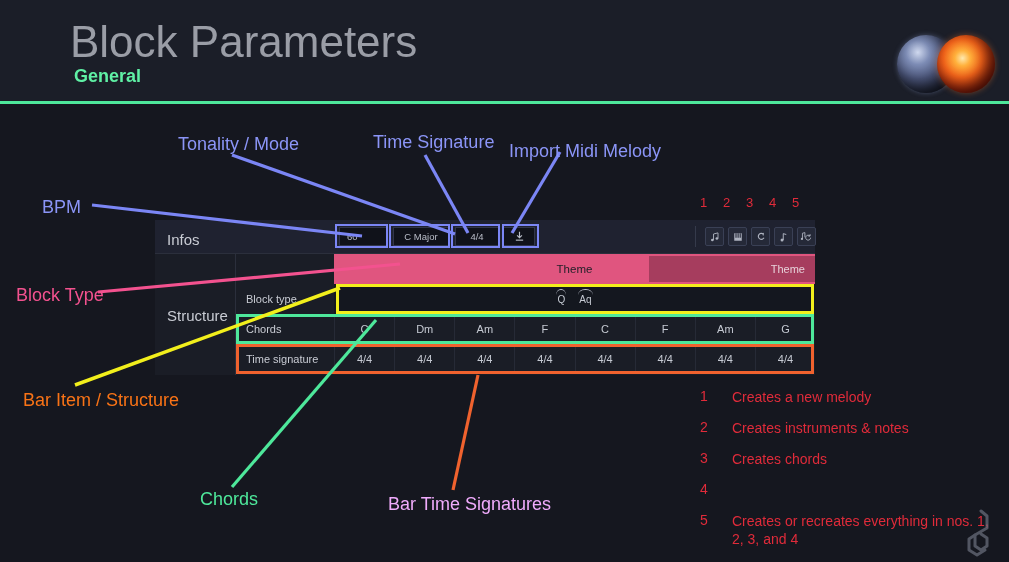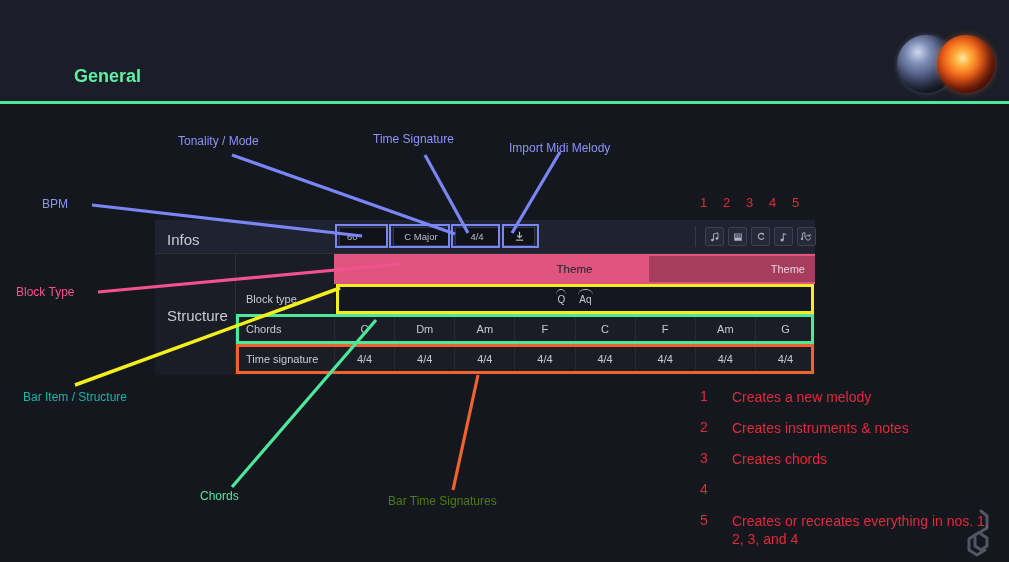--- a/index.html
+++ b/index.html
@@ -110,43 +110,44 @@
   .row-timesig { top: 124px; }
 
   
   .hl { position: absolute; pointer-events: none; }
   .hl-blue { border: 2px solid #7b86f5; }
   .hl-yellow { border: 3px solid #f2ef1c; }
   .hl-green { border: 3px solid #4ee89b; }
   .hl-orange { border: 3px solid #f0622e; }
 
   
-  .ann { position: absolute; font-size: 12px; white-space: nowrap; }
+  .ann { position: absolute; font-size: 18px; white-space: nowrap; }
   .ann-blue { color: #8b95f7; }
   .ann-pink { color: #f3528f; }
-  .ann-yellow { color: #14b8a6; }
+  .ann-yellow { color: #f97316; }
   .ann-green { color: #4ee89b; }
-  .ann-orange { color: #4d7c0f; }
+  .ann-orange { color: #f0abfc; }
 
   svg.lines { position: absolute; left: 0; top: 0; width: 1009px; height: 562px; pointer-events: none; }
 
   
   .legend { position: absolute; left: 700px; top: 388px; width: 300px; }
   .leg-item { position: relative; margin-bottom: 13px; min-height: 18px; }
   .leg-num { position: absolute; left: 0; top: 0; width: 18px; font-size: 14px; color: #e02b3a; }
   .leg-txt { display: block; margin-left: 32px; font-size: 14px; color: #e02b3a; line-height: 18px; }
 
   .watermark { position: absolute; left: 955px; top: 508px; width: 46px; height: 50px; opacity: .65; }
 </style>
 </head>
 <body>
 
 <div id="root">
 
   <div class="header">
+    <div class="title">Block Parameters</div>
     <div class="subtitle">General</div>
     <div class="spheres">
       <div class="sphere sphere-blue"></div>
       <div class="sphere sphere-orange"></div>
     </div>
   </div>
   <div class="green-rule"></div>
 
   <div class="panel">
 

